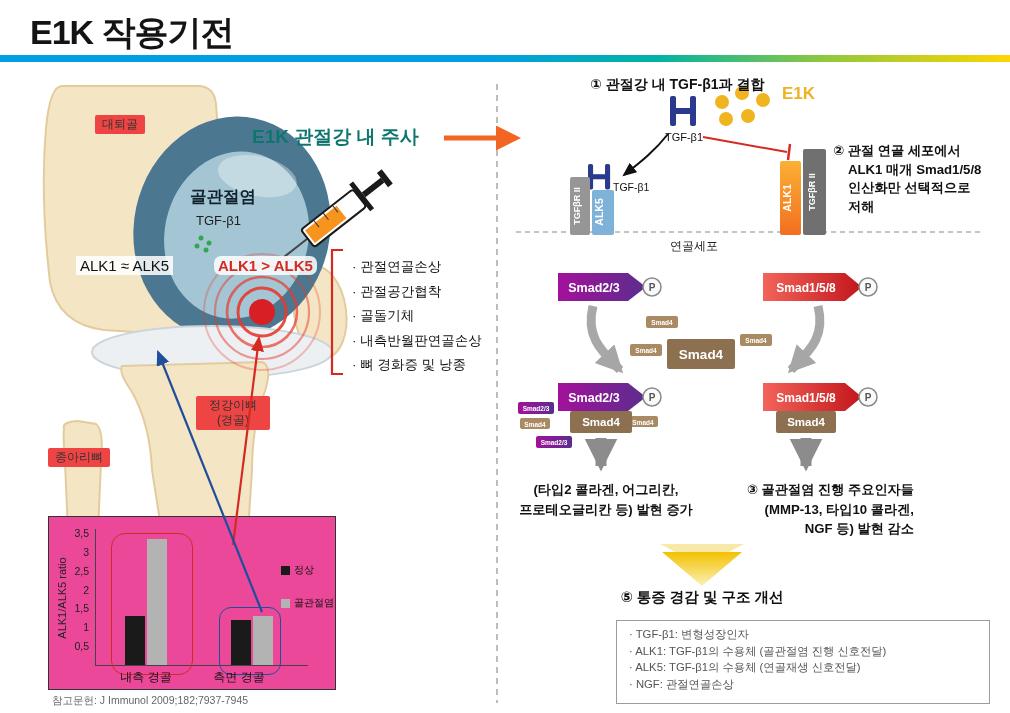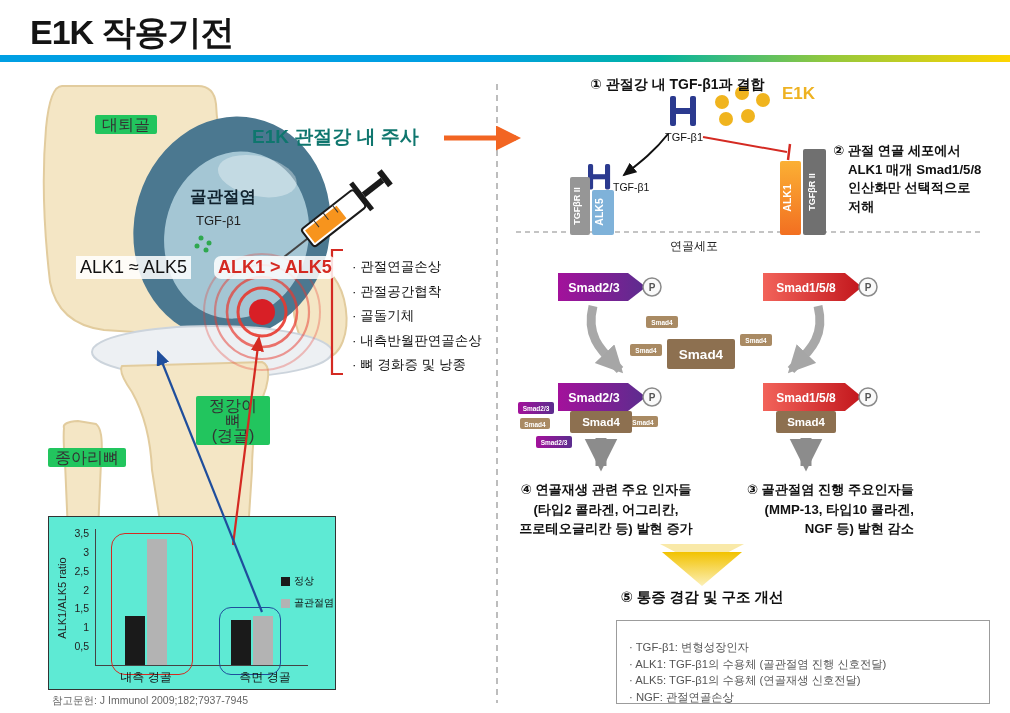--- a/index.html
+++ b/index.html
@@ -2,44 +2,44 @@
 <html><head>
 <meta charset="utf-8">
 <style>
   html,body{margin:0;padding:0;background:#fff;}
   #page{position:relative;width:1010px;height:713px;background:#fff;overflow:hidden;
         font-family:"Liberation Sans","DejaVu Sans",sans-serif;color:#111;}
   svg{position:absolute;left:0;top:0;}
   #art{z-index:1;}
   #art2{z-index:3;pointer-events:none;}
   .lbl{position:absolute;z-index:2;}
-  .badge{background:#22c55e;color:#333;font-size:16px;padding:2px 7px;border-radius:2px;text-align:center;line-height:15px;}
+  .badge{background:#ef4444;color:#333;font-size:12px;padding:2px 7px;border-radius:2px;text-align:center;line-height:15px;}
   #title{left:30px;top:10px;font-size:34px;font-weight:700;letter-spacing:-1px;color:#141414;}
   #grad-bar{left:0;top:55px;width:1010px;height:7px;z-index:2;
     background:linear-gradient(90deg,#009fe3 0%,#009fe3 48%,#00b3a4 65%,#93c83d 82%,#ffd500 100%);}
   #injection{left:252px;top:124px;font-size:19px;font-weight:700;color:#0f766e;}
   #oa-label{left:190px;top:186px;font-size:16.5px;font-weight:700;color:#10222e;}
   #tgfb1-knee{left:196px;top:213px;font-size:13px;color:#222;}
-  .alk-lbl{background:rgba(255,255,255,.85);padding:1px 4px;font-size:18px;}
+  .alk-lbl{background:rgba(255,255,255,.85);padding:1px 4px;font-size:15px;}
   #symptoms{left:344px;top:247px;font-size:13.5px;line-height:24.5px;color:#111;list-style:none;margin:8px;padding:0;}
   #e1k-word{left:782px;top:84px;font-size:17px;font-weight:700;color:#eeb222;}
   .stepbold{font-weight:700;font-size:13.2px;line-height:19.5px;color:#111;}
   #step1{left:590px;top:76px;font-size:14px;font-weight:700;}
   #step2{left:833px;top:142px;width:172px;font-size:13.2px;font-weight:700;line-height:18.5px;}
   #step2 .ind{margin-left:15px;}
   #membrane-lbl{left:666px;top:238px;font-size:12px;background:#fff;padding:0 4px;color:#222;}
   #step4{left:505px;top:480px;width:202px;text-align:center;}
   #step3{left:712px;top:480px;width:202px;text-align:right;}
   #step5{left:596px;top:588px;width:212px;text-align:center;font-size:14.5px;font-weight:700;}
   #info-box{left:616px;top:620px;width:374px;height:84px;border:1px solid #9c9c9c;background:#fff;
-    padding:18px 12px;box-sizing:border-box;font-size:11.3px;line-height:16.5px;color:#555;}
+    padding:5px 12px;box-sizing:border-box;font-size:11.3px;line-height:16.5px;color:#555;}
   #tgfb1-top-lbl{left:662px;top:131px;width:44px;text-align:center;font-size:11px;color:#111;}
   #tgfb1-rec-lbl{left:613px;top:181px;font-size:10.5px;color:#111;}
   
-  #chart{left:48px;top:516px;width:286px;height:172px;border:1.2px solid #333;background:#5eead4;z-index:2;}
+  #chart{left:48px;top:516px;width:286px;height:172px;border:1.2px solid #333;background:#ec4899;z-index:2;}
   #chart .ytick{position:absolute;left:14px;width:26px;text-align:right;font-size:10.5px;color:#222;}
   #chart #plot-axis{position:absolute;left:46px;top:12px;width:212px;height:136px;
     border-left:1.2px solid #444;border-bottom:1.2px solid #444;}
   #chart .bar{position:absolute;width:20px;}
   #chart #hl-red{position:absolute;left:62px;top:16px;width:80px;height:140px;border:1.6px solid #d42a22;border-radius:14px;}
   #chart #hl-blue{position:absolute;left:170px;top:90px;width:60px;height:66px;border:1.6px solid #1f4e9c;border-radius:12px;}
   #chart .cat{position:absolute;top:152px;width:80px;text-align:center;font-size:12px;color:#111;}
   #chart #ylab{position:absolute;left:-52px;top:75px;width:130px;text-align:center;font-size:11px;color:#222;transform:rotate(-90deg);}
   #chart .legend-row{position:absolute;left:232px;display:flex;align-items:center;gap:4px;font-size:10px;color:#111;}
   #chart .legend-swatch{width:9px;height:9px;display:inline-block;}
@@ -252,21 +252,20 @@
   <div class="lbl" id="tgfb1-rec-lbl">TGF-β1</div>
   <div class="lbl" id="step2">
     <div>② 관절 연골 세포에서</div>
     <div class="ind">ALK1 매개 Smad1/5/8</div>
     <div class="ind">인산화만 선택적으로</div>
     <div class="ind">저해</div>
   </div>
   <div class="lbl" id="membrane-lbl">연골세포</div>
 
   <div class="lbl stepbold" id="step4">
-    <div>④ 연골재생 관련 주요 인자들</div>
     <div>(타입2 콜라겐, 어그리칸,</div>
     <div>프로테오글리칸 등) 발현 증가</div>
   </div>
   <div class="lbl stepbold" id="step3">
     <div>③ 골관절염 진행 주요인자들</div>
     <div>(MMP-13, 타입10 콜라겐,</div>
     <div>NGF 등) 발현 감소</div>
   </div>
   <div class="lbl" id="step5">⑤ 통증 경감 및 구조 개선</div>
 
@@ -286,30 +285,30 @@
     <div class="ytick" style="top:85px;">1,5</div>
     <div class="ytick" style="top:104px;">1</div>
     <div class="ytick" style="top:123px;">0,5</div>
     <div id="plot-axis"></div>
     <div id="hl-red"></div>
     <div id="hl-blue"></div>
     <div class="bar" style="left: 76px; height: 49px; top: 99px; background: rgb(26, 26, 26);"></div>
     <div class="bar" style="left: 98px; height: 126px; top: 22px; background: rgb(179, 179, 179);"></div>
     <div class="bar" style="left: 182px; height: 45px; top: 103px; background: rgb(26, 26, 26);"></div>
     <div class="bar" style="left: 204px; height: 49px; top: 99px; background: rgb(179, 179, 179);"></div>
-    <div class="legend-row" style="top:57px;font-family:Liberation Serif, serif;">
+    <div class="legend-row" style="top:46px;font-family:Liberation Serif, serif;">
       <span class="legend-swatch" style="background: rgb(26, 26, 26);"></span>
       <span>정상</span>
     </div>
     <div class="legend-row" style="top:79px;">
       <span class="legend-swatch" style="background: rgb(179, 179, 179);"></span>
       <span>골관절염</span>
     </div>
     <div class="cat" style="left:57px;">내측 경골</div>
-    <div class="cat" style="left:176px;">측면 경골</div>
+    <div class="cat" style="left:150px;">측면 경골</div>
   </div>
   <div class="lbl" id="reference">참고문헌: J Immunol 2009;182;7937-7945</div>
 
   <svg id="art2" width="1010" height="713" viewBox="0 0 1010 713">
     <defs>
       <marker id="mRed2" markerWidth="8" markerHeight="8" refX="6" refY="3" orient="auto">
           <path d="M0,0 L7,3 L0,6 Z" fill="#d42a22"></path>
         </marker>
       <marker id="mBlue2" markerWidth="8" markerHeight="8" refX="6" refY="3" orient="auto">
           <path d="M0,0 L7,3 L0,6 Z" fill="#1f4e9c"></path>

